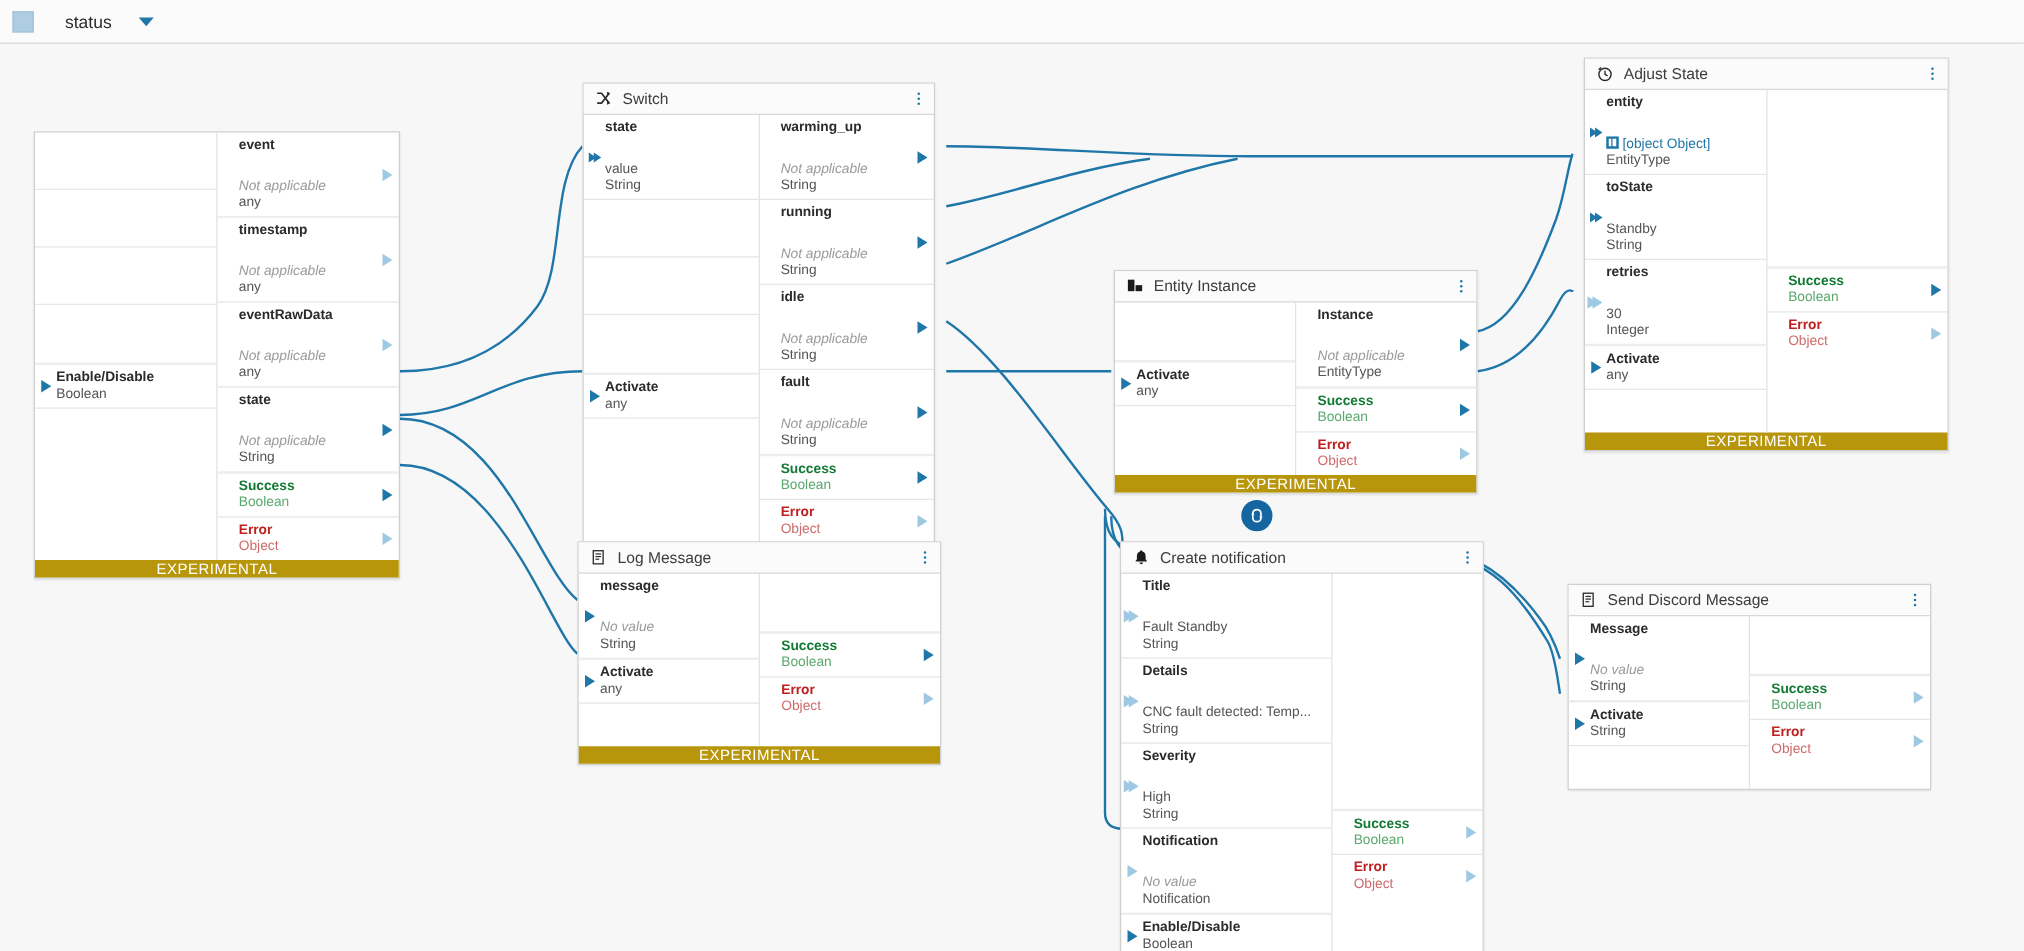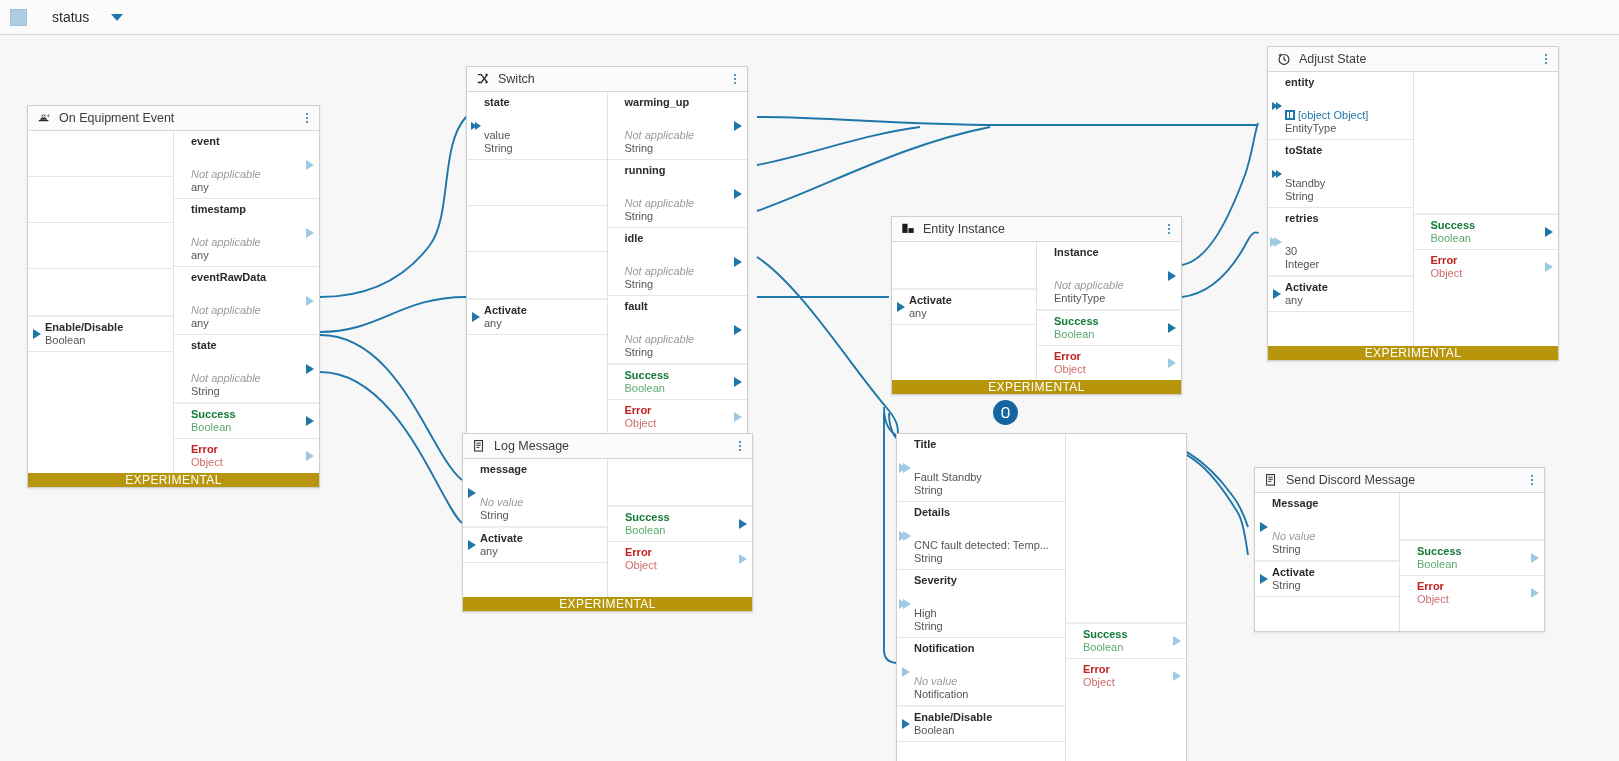--- a/index.html
+++ b/index.html
@@ -230,36 +230,20 @@
   <div class="loopbadge" style="left:993px; top:365px;">
     <svg width="13" height="13" viewBox="0 0 16 16">
       <path d="M4 6 A4 4 0 0 1 12 6 L12 9" fill="none" stroke="#ffffff" stroke-width="1.7"></path>
       <path d="M12 11.5 L10.3 8.8 L13.7 8.8 Z" fill="#ffffff"></path>
       <path d="M12 10 A4 4 0 0 1 4 10 L4 7" fill="none" stroke="#ffffff" stroke-width="1.7"></path>
       <path d="M4 4.5 L5.7 7.2 L2.3 7.2 Z" fill="#ffffff"></path>
     </svg>
   </div>
 
   <div class="node" style="left:27px; top:70px; width:293px;">
-    <div class="node-head">
-      <span class="hicon">
-        <svg width="14" height="14" viewBox="0 0 16 16">
-          <path d="M3 10 A5 4.5 0 0 1 12 10 Z" fill="#2b2b2b"></path>
-          <circle cx="7.5" cy="6.2" r="1.8" fill="#fff" stroke="#2b2b2b" stroke-width="1"></circle>
-          <path d="M2 11 L13 11" stroke="#2b2b2b" stroke-width="1.4"></path>
-          <path d="M12.5 3 L14.5 5.5 L12.8 5.5 L14 8 L11.5 5 L13.2 5 Z" fill="#2b2b2b"></path>
-        </svg>
-      </span>
-      <span class="node-title">On Equipment Event</span>
-      <span class="kebab">
-          <i></i>
-          <i></i>
-          <i></i>
-        </span>
-    </div>
     <div class="node-body">
       <div class="col left">
         <div class="row empty" style="min-height:46px;"></div>
         <div class="row empty" style="min-height:46px;"></div>
         <div class="row empty" style="min-height:46px;"></div>
         <div class="row empty" style="min-height:46px; border-bottom:none;"></div>
         <div class="row sep-top" style="min-height:34px;">
           <span class="port in">
               <span class="tri"></span>
             </span>
@@ -601,20 +585,34 @@
           <span class="port out">
               <span class="tri hollow"></span>
             </span>
         </div>
       </div>
     </div>
     <div class="experimental">EXPERIMENTAL</div>
   </div>
 
   <div class="node" style="left:896px; top:398px; width:291px;">
+    <div class="node-head">
+      <span class="hicon">
+        <svg width="14" height="14" viewBox="0 0 16 16">
+          <path d="M8 1.6 C9 1.6 9.3 2.2 9.3 2.8 C11.2 3.3 12 4.9 12 6.8 L12 9.6 L13.4 11.6 L2.6 11.6 L4 9.6 L4 6.8 C4 4.9 4.8 3.3 6.7 2.8 C6.7 2.2 7 1.6 8 1.6 Z" fill="#1a1a1a"></path>
+          <path d="M6.4 12.6 C6.6 13.6 7.2 14.1 8 14.1 C8.8 14.1 9.4 13.6 9.6 12.6 Z" fill="#1a1a1a"></path>
+        </svg>
+      </span>
+      <span class="node-title">Create notification</span>
+      <span class="kebab">
+          <i></i>
+          <i></i>
+          <i></i>
+        </span>
+    </div>
     <div class="node-body">
       <div class="col left">
         <div class="row">
           <span class="port in">
             <span class="dbl">
                 <span class="tri hollow"></span>
                 <span class="tri hollow"></span>
               </span>
           </span>
           <div class="lbl">Title</div>

